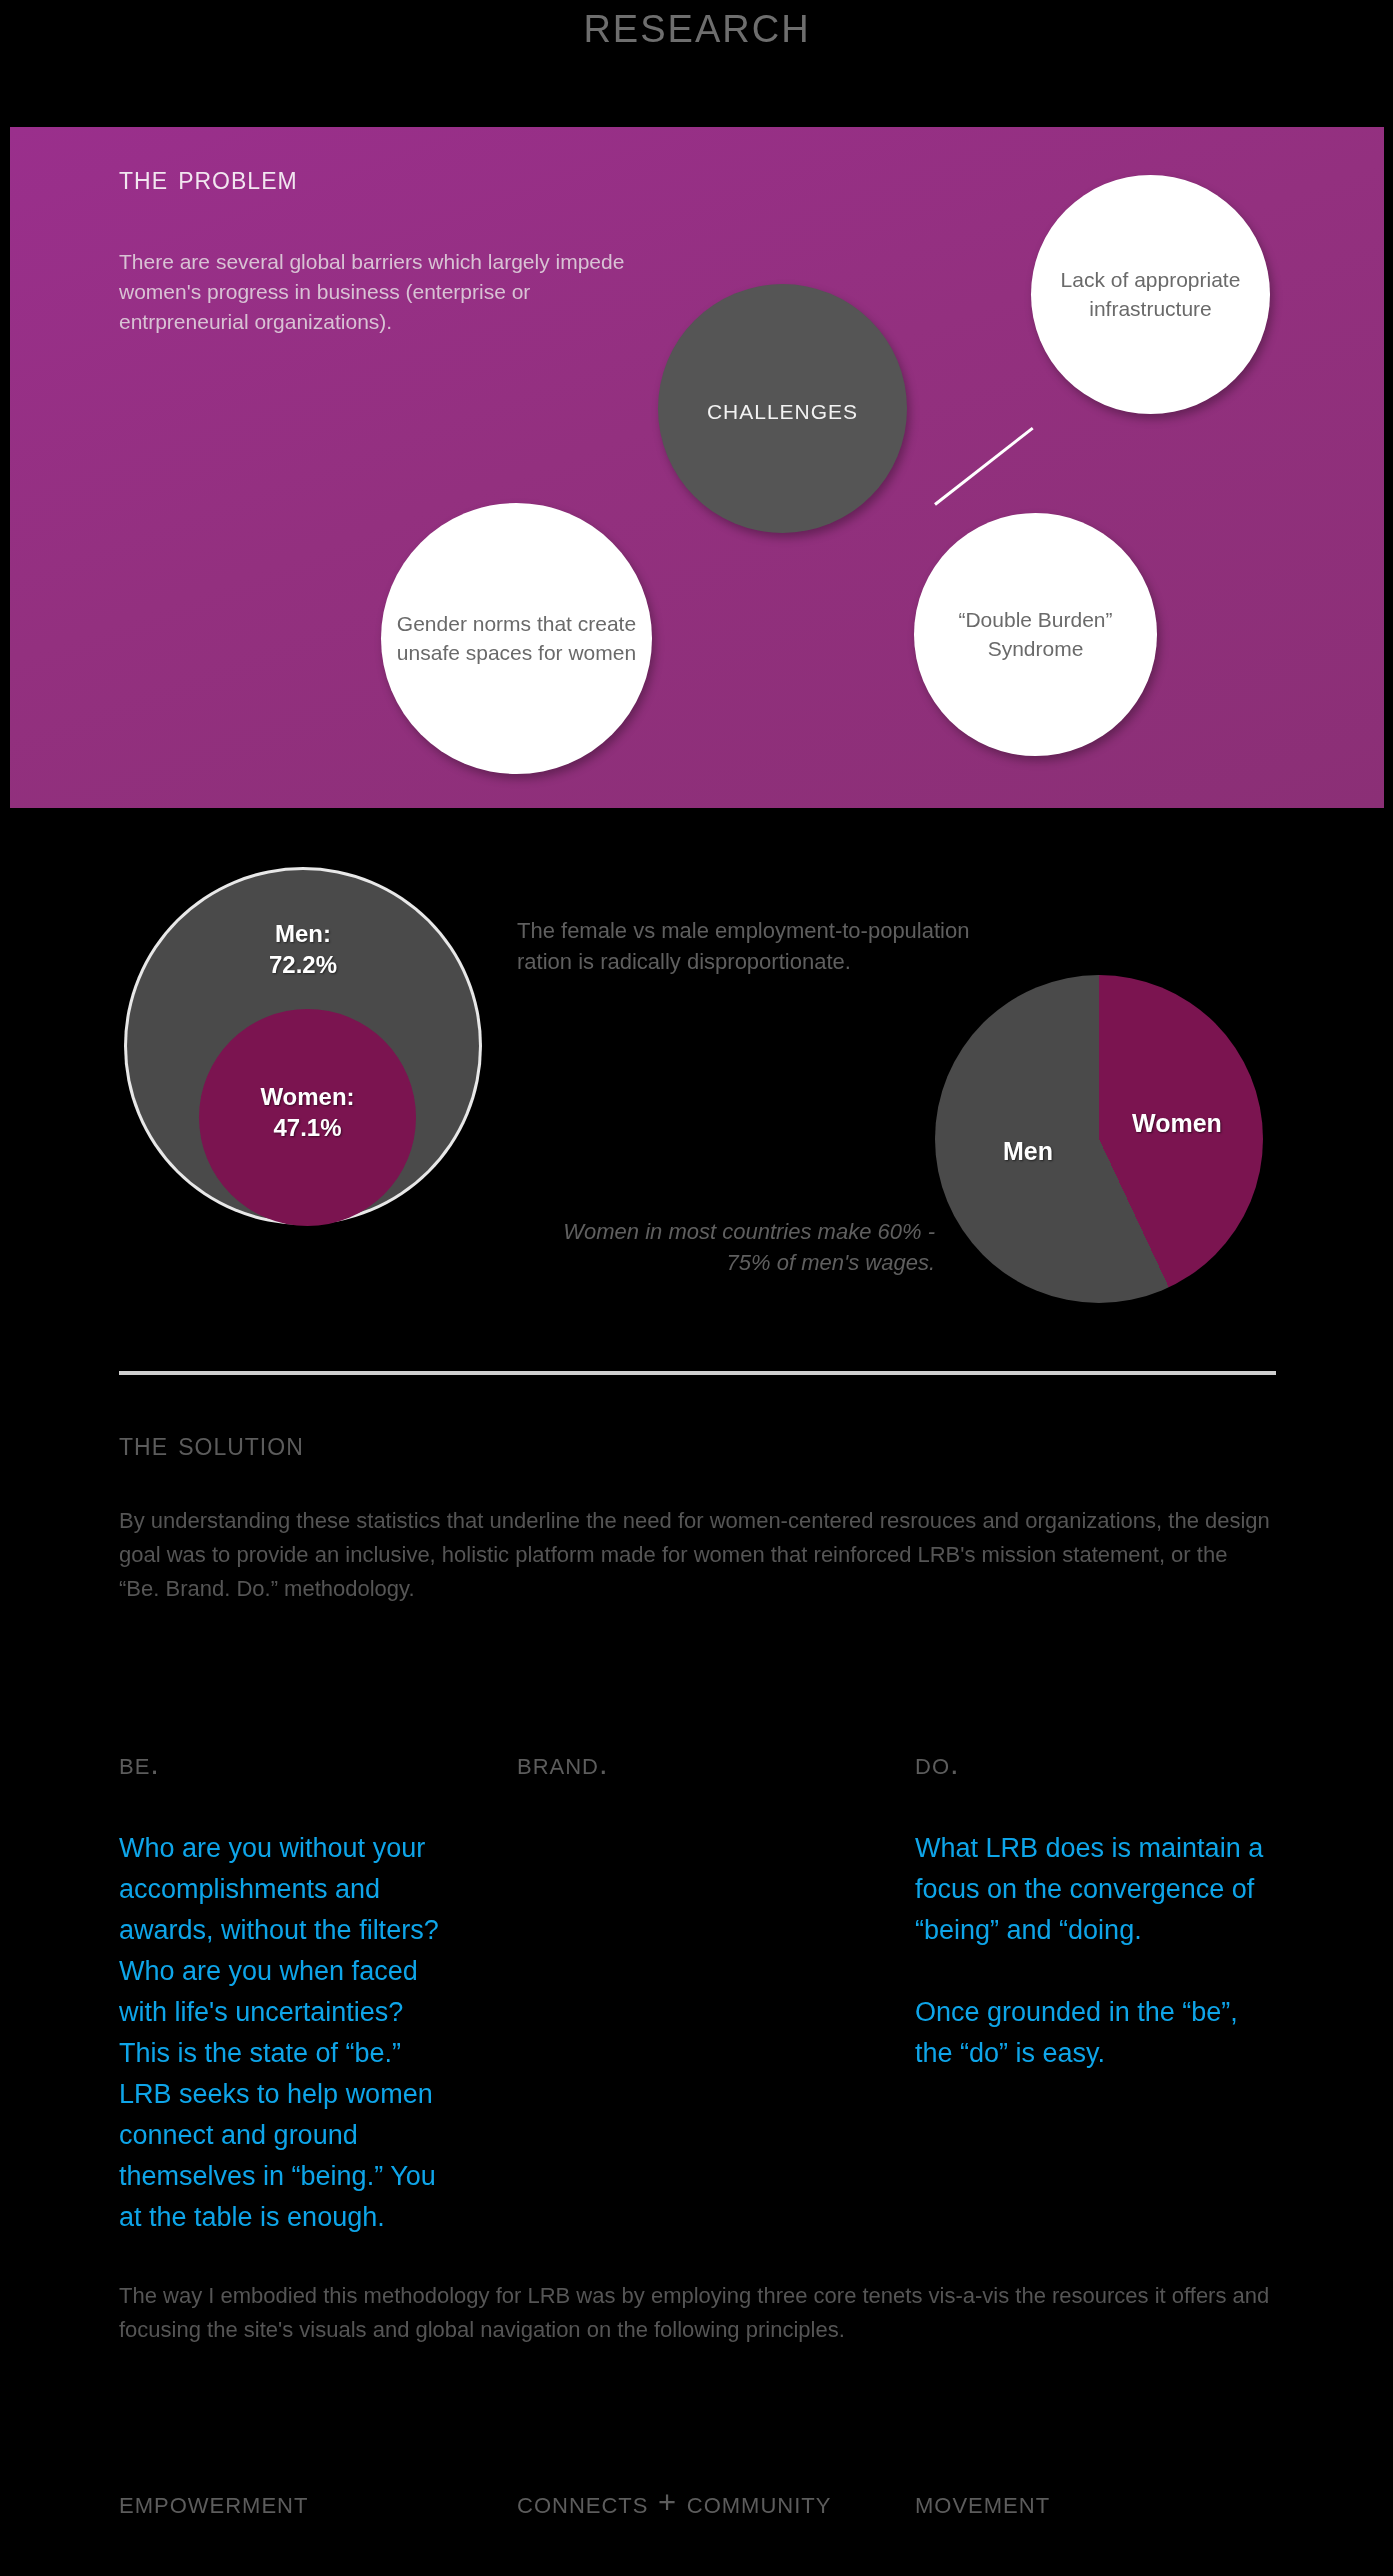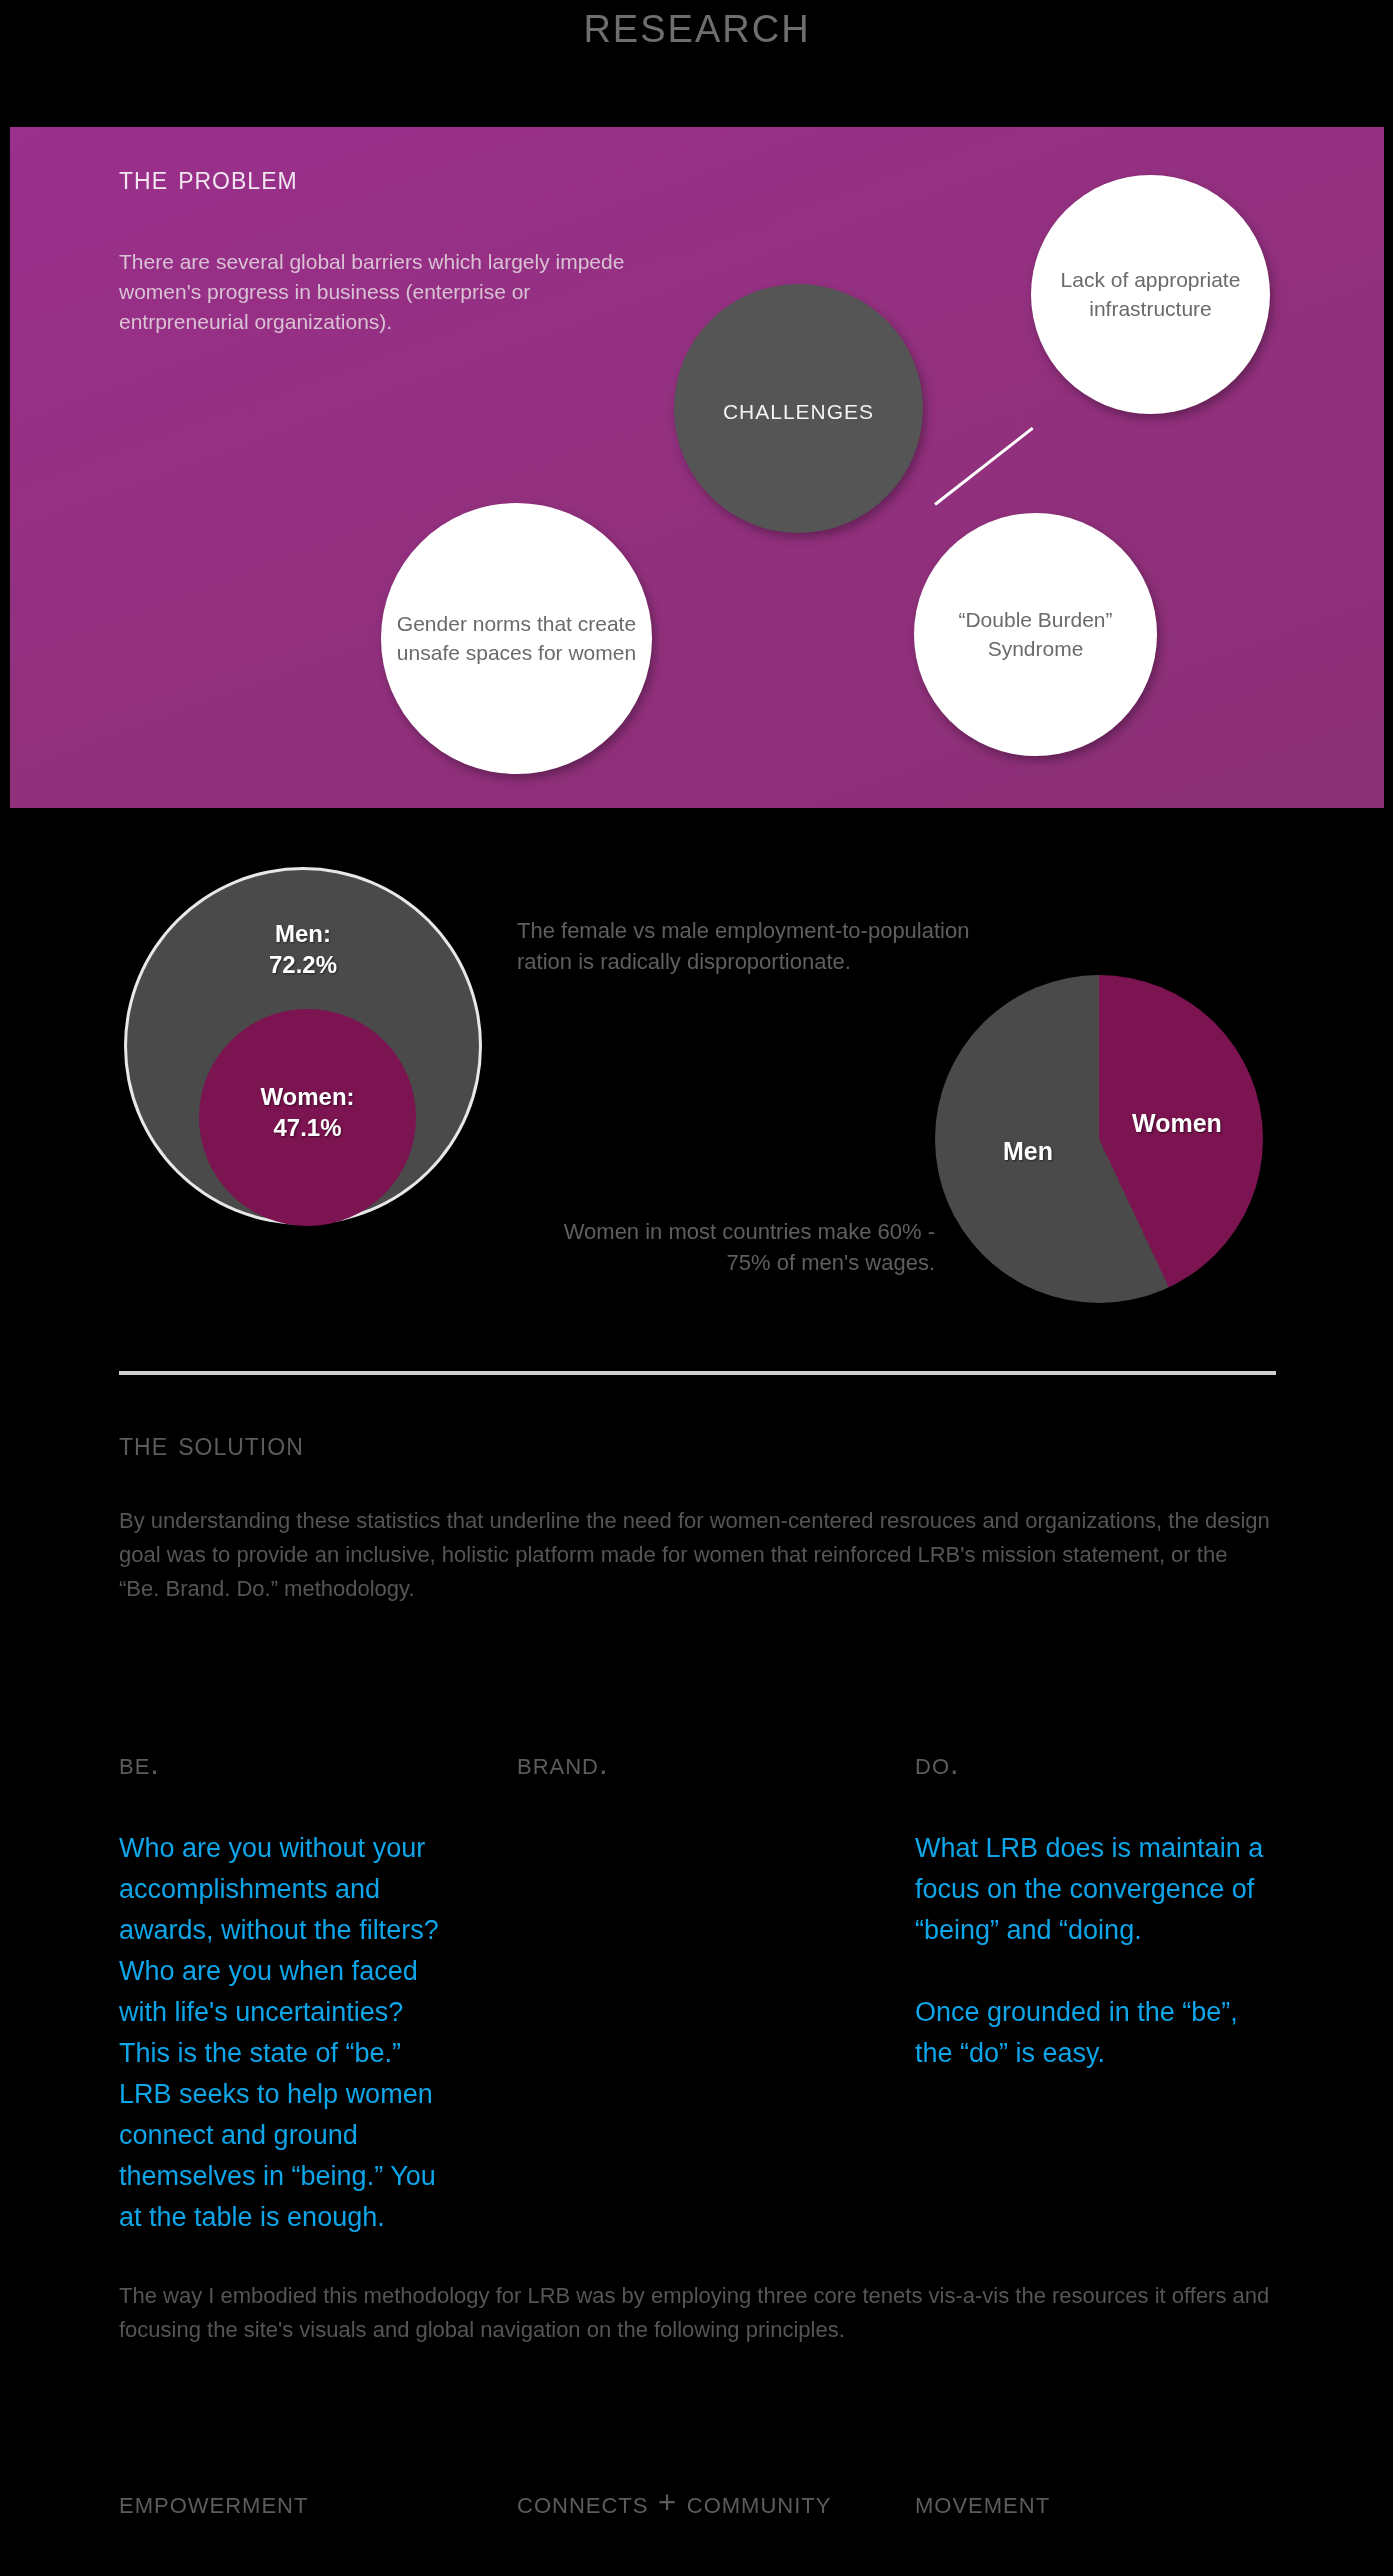--- a/index.html
+++ b/index.html
@@ -142,20 +142,21 @@
   }
   .stat-text-2 {
     position: absolute;
     left: 517px; top: 1216px;
     width: 418px;
     font-size: 22px;
     font-weight: 300;
     line-height: 1.42;
     color: #5f5f5f;
     text-align: right;
+    font-style: italic;
   }
 
   .pie {
     position: absolute;
     left: 935px; top: 975px;
     width: 328px; height: 328px;
     border-radius: 50%;
   }
   .pie-label {
     position: absolute;
@@ -269,21 +270,21 @@
   <div class="problem-body">There  are several global barriers which largely impede women's progress in business (enterprise or entrpreneurial organizations).</div>
 
   <div class="diagram">
 
     <div class="connector" style="left:935px; top:376px; width:124px; transform:rotate(-38deg);"></div>
 
     <div class="connector" style="left:582px; top:495px; width:129px; transform:rotate(150deg);"></div>
 
     <div class="connector" style="left:920px; top:493px; width:119px; transform:rotate(38deg);"></div>
 
-    <div class="bubble bubble-center smallcaps" style="left:674px; top:157px; width:249px; height:249px;">
+    <div class="bubble bubble-center smallcaps" style="left:658px; top:157px; width:249px; height:249px;">
       <span>Challenges</span>
     </div>
 
     <div class="bubble bubble-leaf" style="left:1031px; top:48px; width:239px; height:239px;">
       <span>Lack of appropriate infrastructure</span>
     </div>
 
     <div class="bubble bubble-leaf" style="left:381px; top:376px; width:271px; height:271px;">
       <span>Gender norms that create unsafe spaces for women</span>
     </div>

